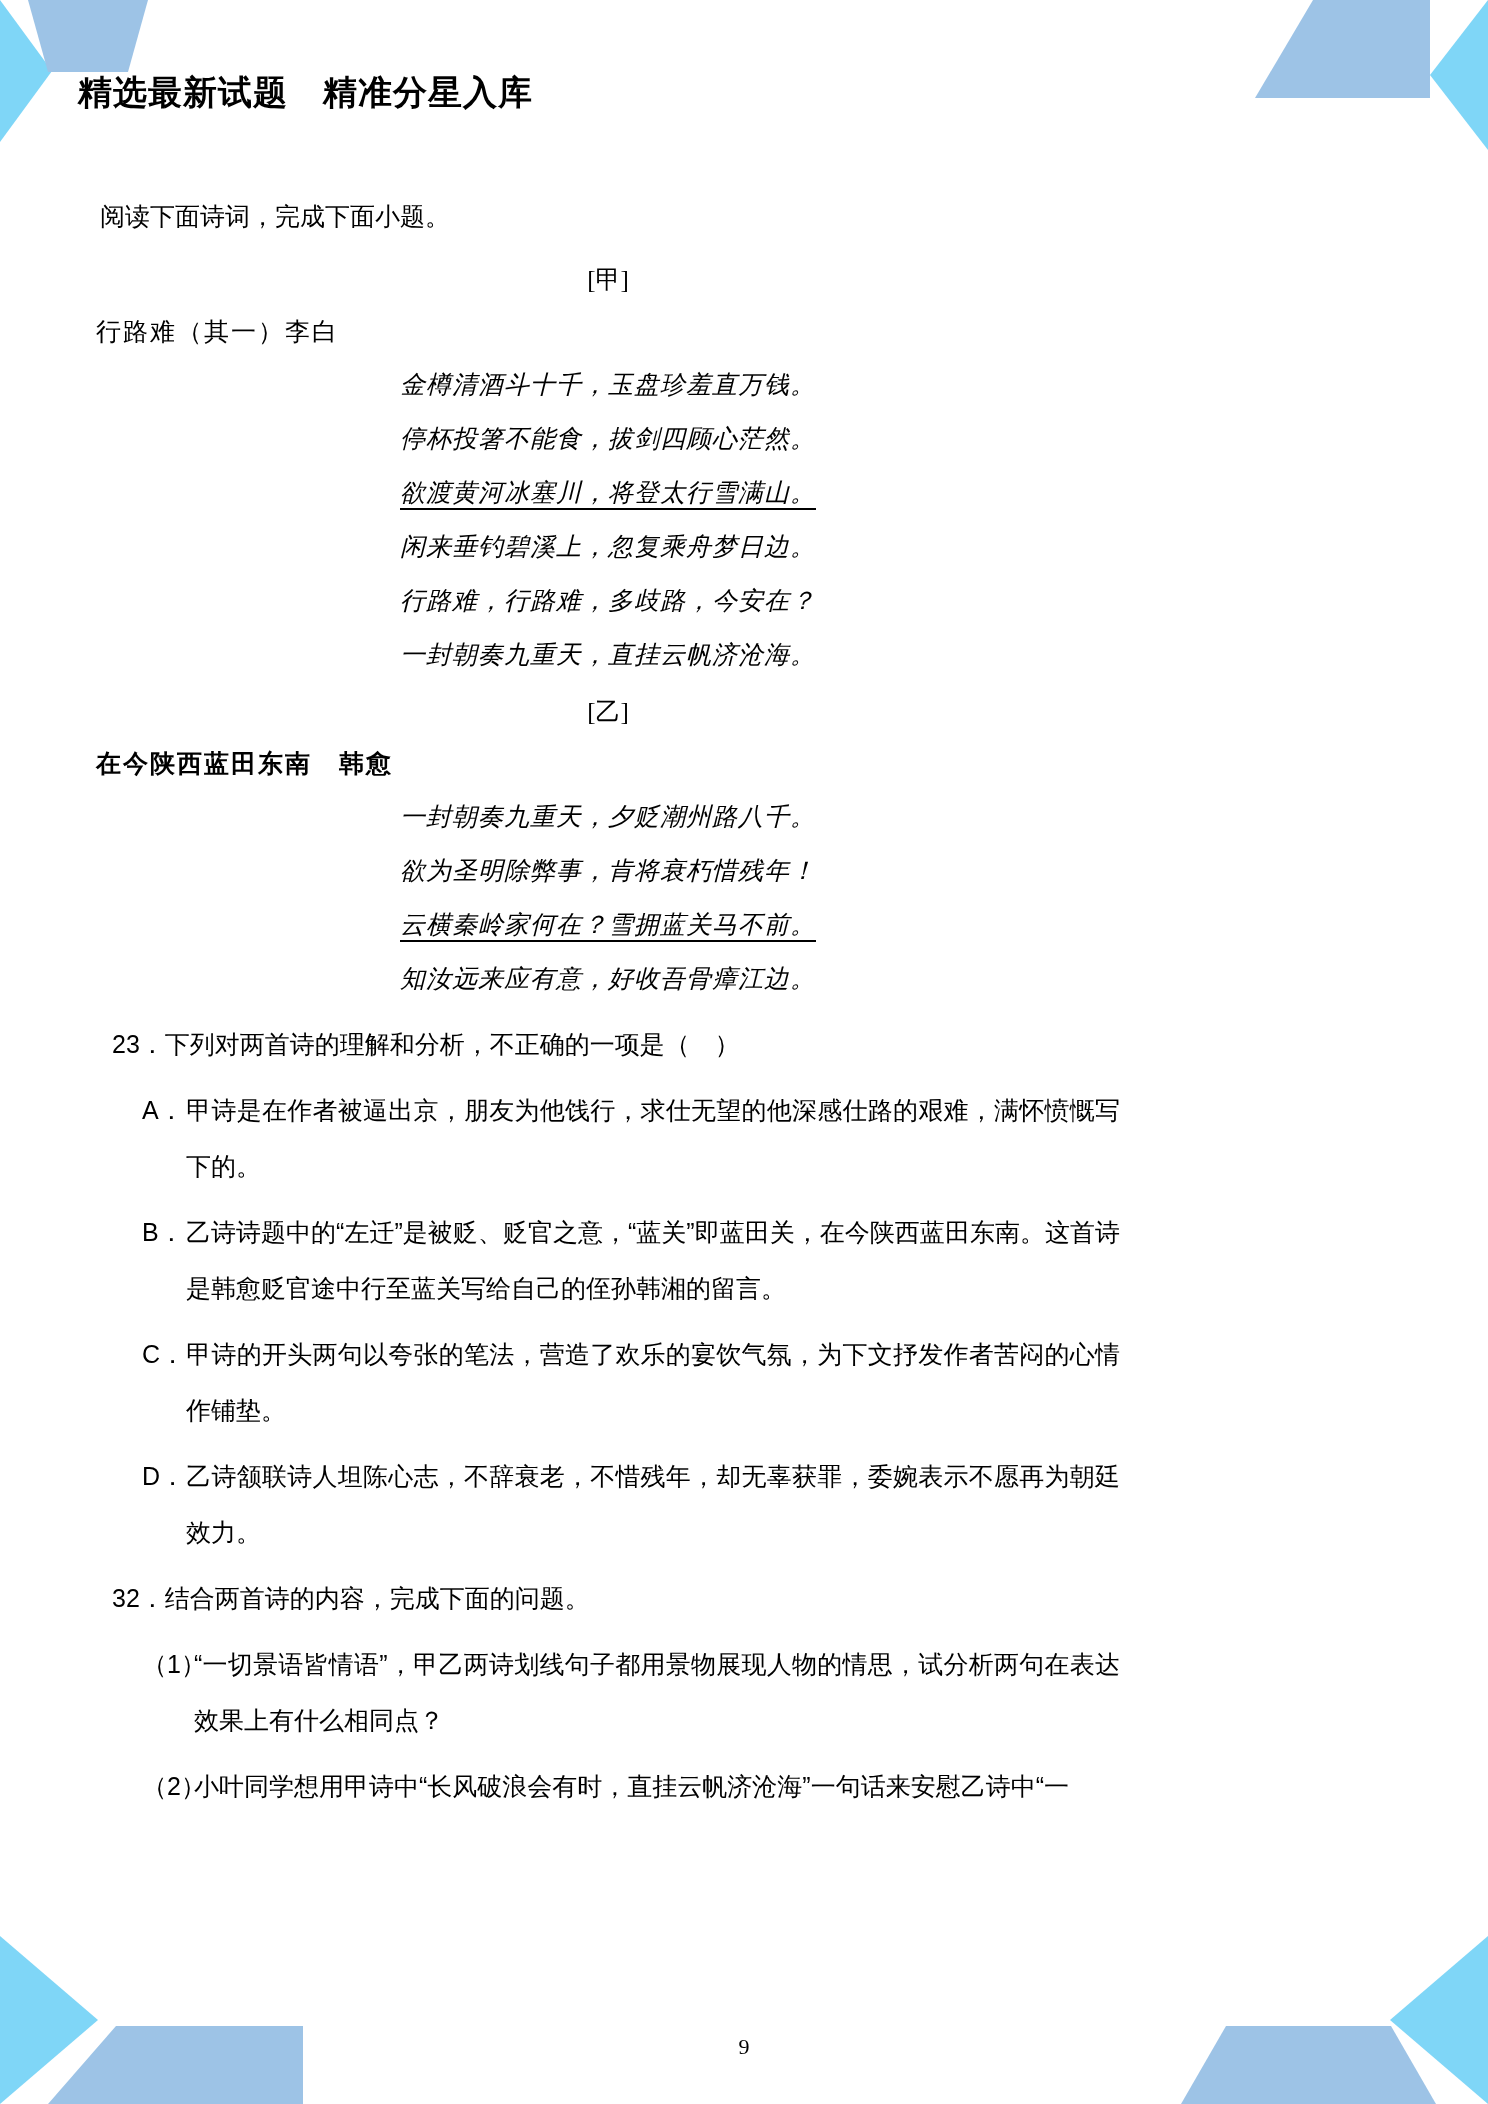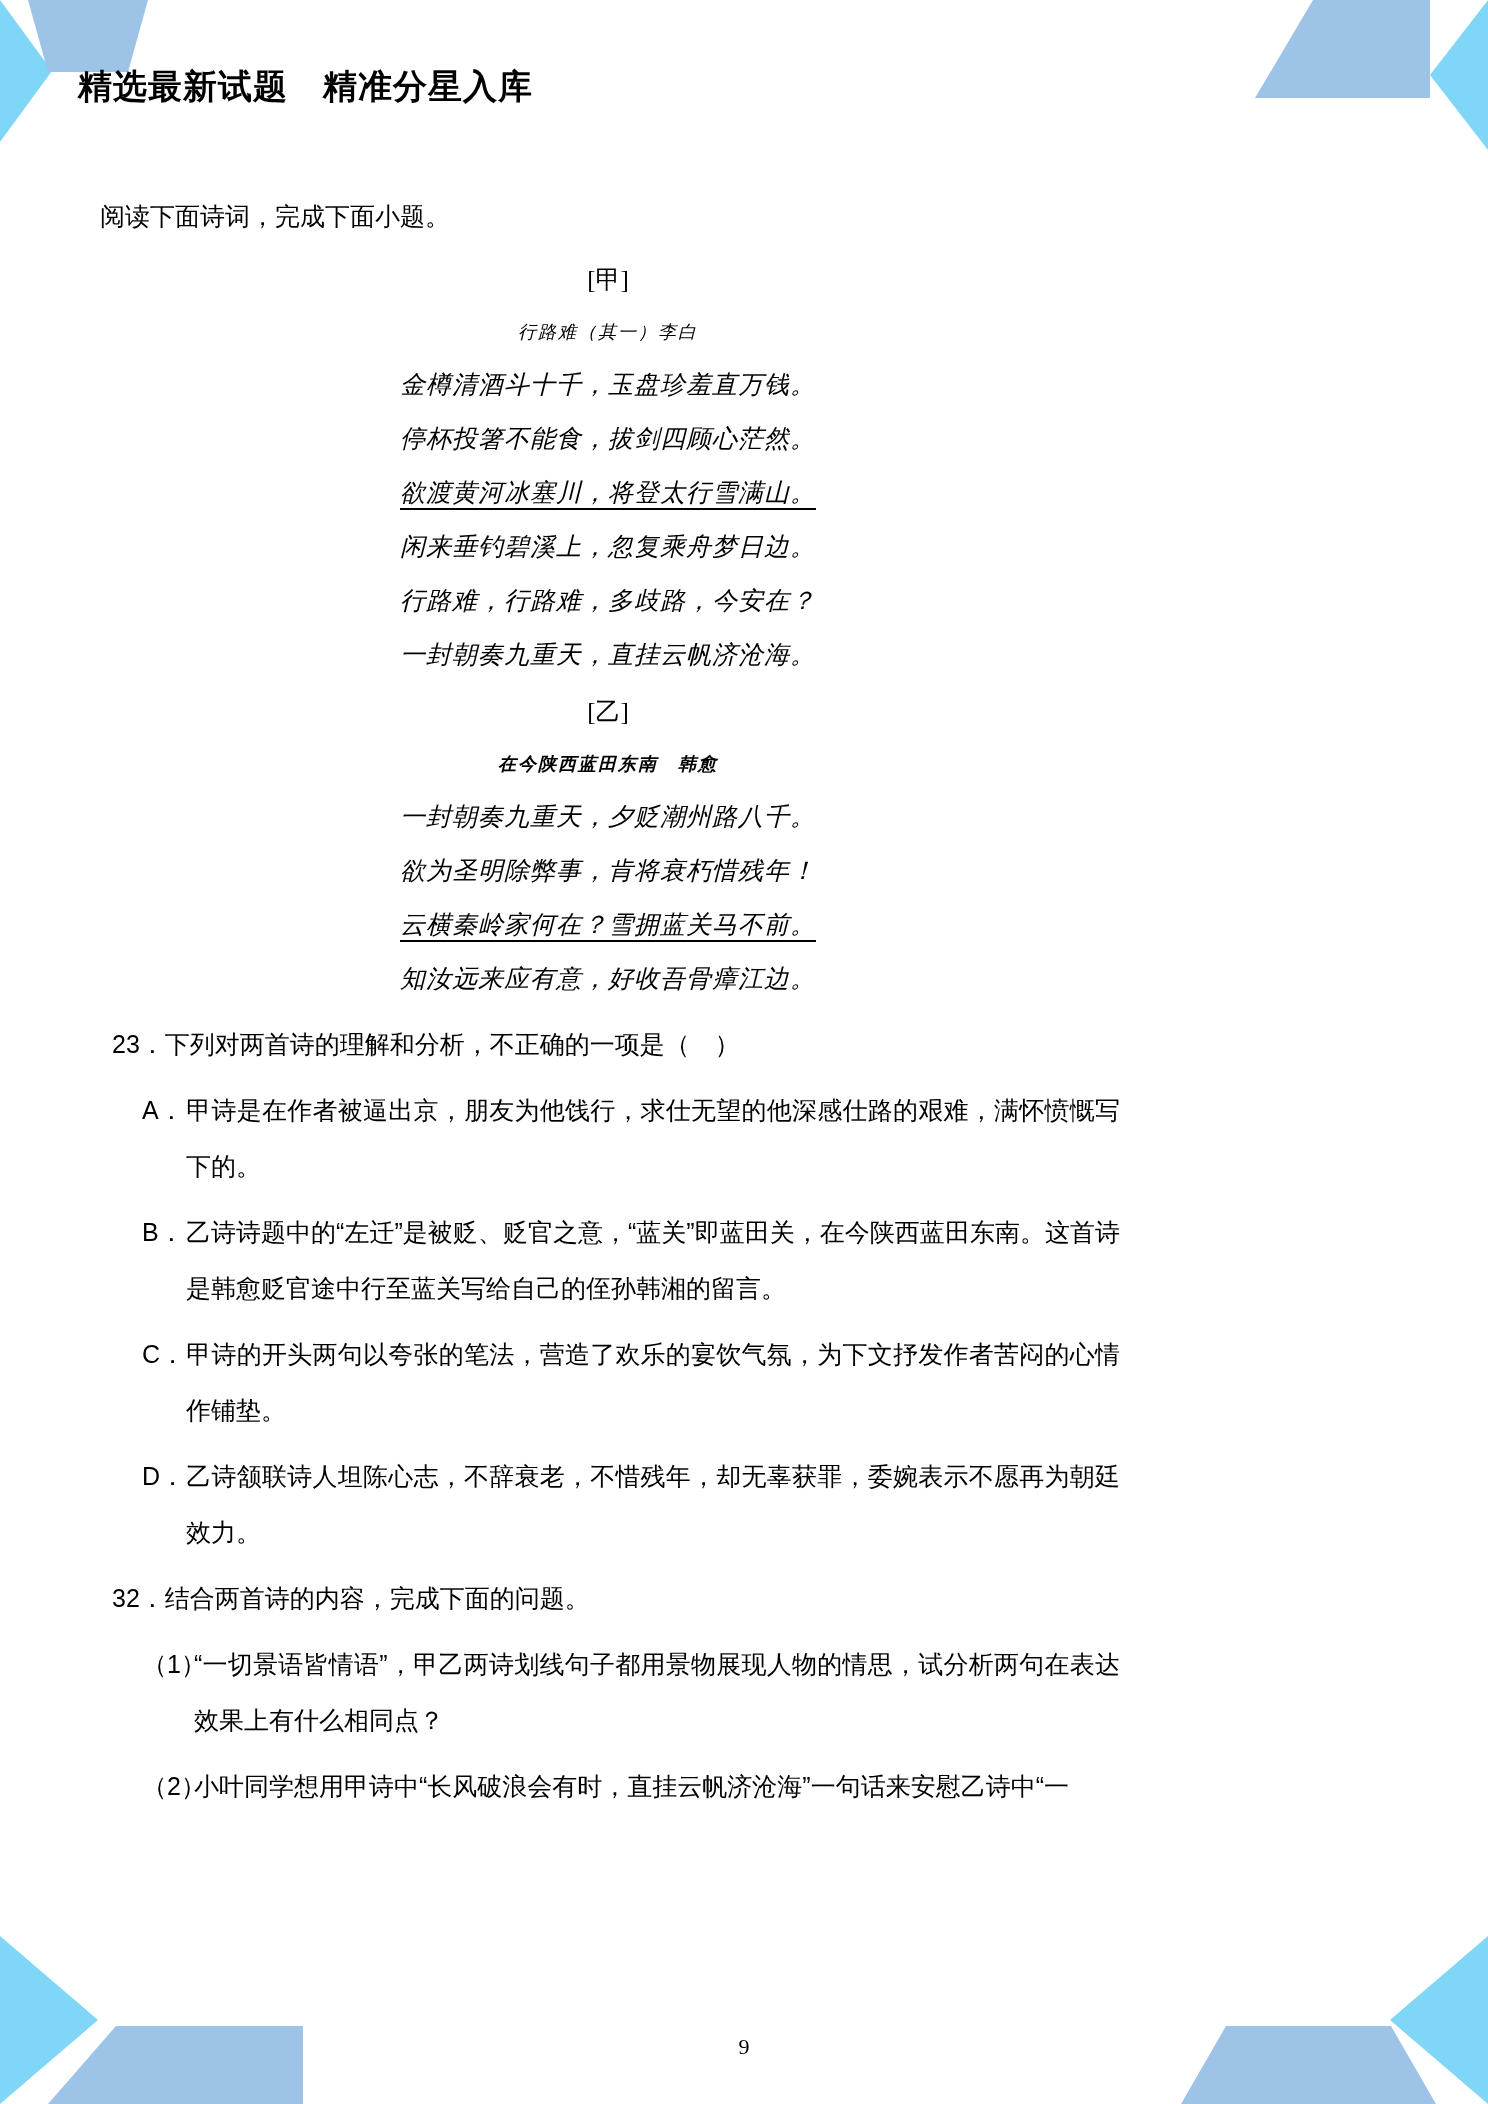--- a/index.html
+++ b/index.html
@@ -81,21 +81,21 @@
     right: 0px;
     bottom: 0px;
     width: 98px;
     height: 168px;
   }
 
   
   .banner {
     position: absolute;
     left: 78px;
-    top: 64px;
+    top: 70px;
     font-family: "Liberation Sans", "DejaVu Sans", sans-serif;
     font-weight: bold;
     font-size: 34px;
     letter-spacing: 1px;
     color: #000000;
     white-space: pre;
   }
 
   
   .content {
@@ -120,24 +120,23 @@
     font-size: 25px;
   }
   .poem-marker {
     text-align: center;
     font-size: 25px;
     line-height: 48px;
     margin: 6px 0 2px 0;
     font-family: "Liberation Serif", "DejaVu Serif", serif;
   }
   .poem-title {
-    text-align: center;
-    font-size: 18px;
+    text-align: left;
+    font-size: 25px;
     line-height: 52px;
-    font-style: italic;
     letter-spacing: 2px;
     white-space: pre;
   }
   .poem-title.bold {
     font-weight: bold;
   }
   .poem-line {
     text-align: center;
     font-size: 25px;
     line-height: 54px;

